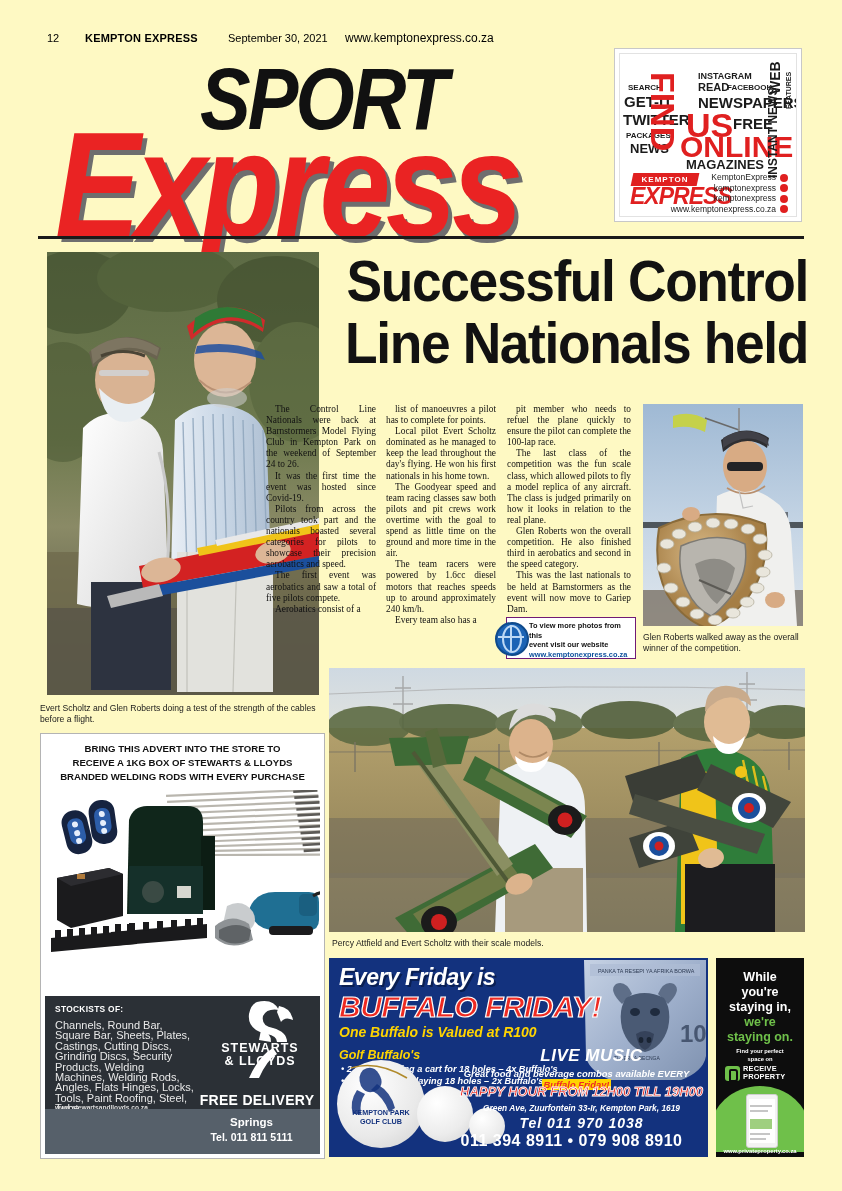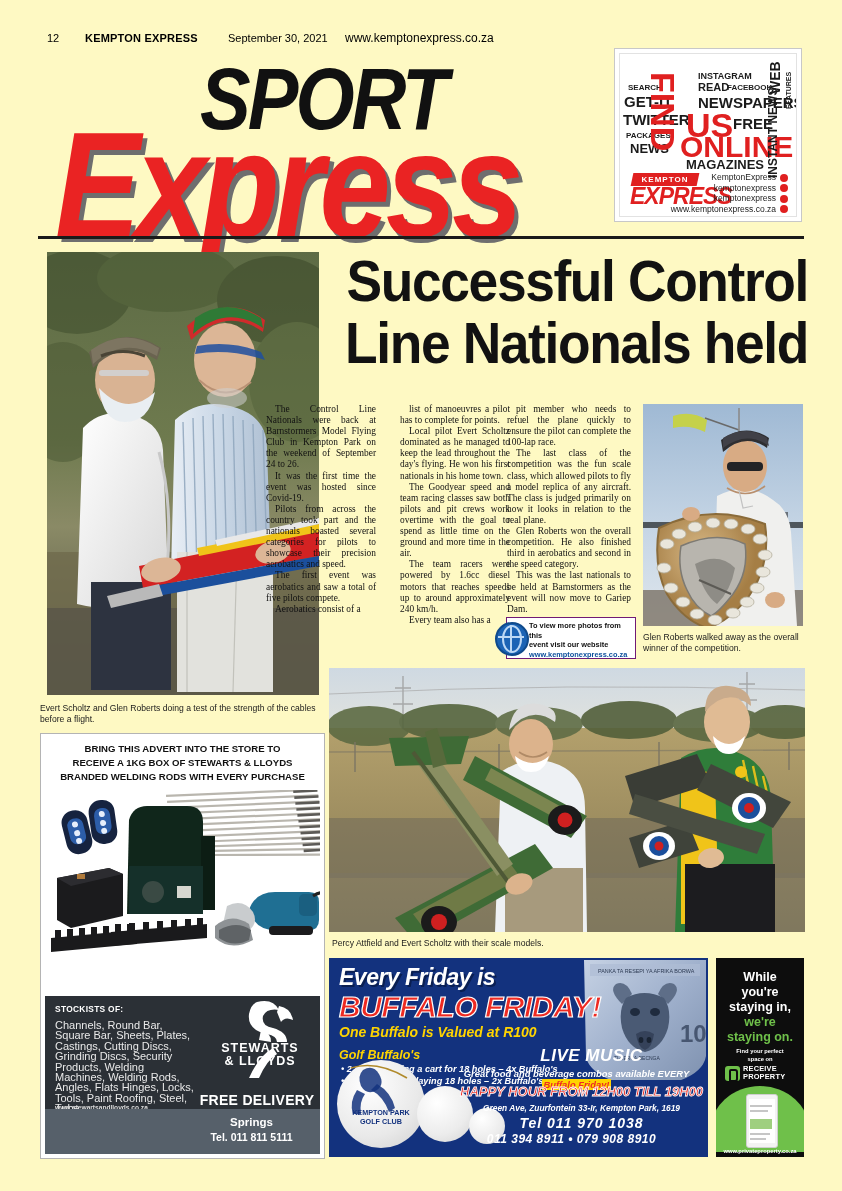--- a/index.html
+++ b/index.html
@@ -60,21 +60,21 @@
   .cap-trophy{left:643px;top:632px;width:162px;}
 
   .ph-bottom{left:329px;top:668px;width:476px;height:264px;}
   .cap-bottom{left:332px;top:938px;width:400px;}
 
   
   .art{position:absolute;font-family:"Liberation Serif",serif;font-size:9.4px;line-height:11.1px;
     color:#121212;text-align:justify;}
   .art p{margin:0;text-indent:9px;}
   .col1{left:266px;top:404px;width:110px;}
-  .col2{left:386px;top:404px;width:110px;margin-left:14px;}
+  .col2{left:386px;top:404px;width:110px;}
   .col3{left:507px;top:404px;width:124px;}
   .wrapshape-a{float:left;width:72px;height:92px;shape-outside:none;}
   .wrapshape-b{float:left;width:48px;height:58px;}
 
   
   .webbox{position:absolute;left:506px;top:617px;width:128px;height:40px;border:1px solid #701a75;background:#fff;}
   .webbox .globe{position:absolute;left:-12px;top:4px;width:30px;height:30px;border-radius:50%;
     background:#1b63b5;border:2px solid #0f4a8c;}
   .webbox .globe:before{content:"";position:absolute;left:13px;top:1px;width:0;height:26px;border-left:2px solid #bcd8f5;}
   .webbox .globe:after{content:"";position:absolute;left:1px;top:12px;width:26px;height:0;border-top:2px solid #bcd8f5;}
@@ -114,22 +114,22 @@
     font-weight:bold;font-style:italic;color:#fff;letter-spacing:.5px;}
   .bf-combo{position:absolute;left:120px;top:110px;width:255px;text-align:center;font-size:9.4px;
     font-weight:bold;font-style:italic;color:#fff;}
   .bf-combo .hl{color:#ee2a22;background:#ffd400;padding:0 2px;}
   .bf-happy{position:absolute;left:130px;top:126px;width:245px;text-align:center;font-size:13px;
     font-weight:bold;font-style:italic;color:#ee2a22;-webkit-text-stroke:.8px #fff;}
   .bf-addr{position:absolute;left:130px;top:145px;width:245px;text-align:center;font-size:8.4px;
     font-weight:bold;font-style:italic;color:#fff;}
   .bf-tel1{position:absolute;left:130px;top:157px;width:245px;text-align:center;font-size:14px;
     font-weight:bold;font-style:italic;color:#fff;letter-spacing:1px;}
-  .bf-tel2{position:absolute;left:110px;top:174px;width:265px;text-align:center;font-size:12px;
-    font-weight:bold;font-style:italic;color:#fff;letter-spacing:.5px;}
+  .bf-tel2{position:absolute;left:110px;top:174px;width:265px;text-align:center;font-size:16px;
+    font-weight:bold;color:#fff;letter-spacing:.5px;}
   .bf-club{position:absolute;left:8px;top:102px;width:90px;height:90px;}
   .bf-club .ball{position:absolute;left:0;top:0;width:88px;height:88px;border-radius:50%;
     background:radial-gradient(circle at 36% 30%, #ffffff 0%, #e9e9e9 60%, #cfcfcf 100%);}
   .bf-club .cname{position:absolute;left:0;top:48px;width:88px;text-align:center;font-size:7.2px;
     font-weight:bold;color:#13327e;line-height:9px;}
   .bf-ball2{position:absolute;left:88px;top:128px;width:56px;height:56px;border-radius:50%;
     background:radial-gradient(circle at 36% 30%, #ffffff 0%, #ececec 60%, #d2d2d2 100%);}
   .bf-ball3{position:absolute;left:140px;top:150px;width:36px;height:36px;border-radius:50%;
     background:radial-gradient(circle at 36% 30%, #ffffff 0%, #ececec 60%, #d2d2d2 100%);}
   .bf-note-img{position:absolute;right:2px;top:2px;width:122px;height:120px;overflow:hidden;}

